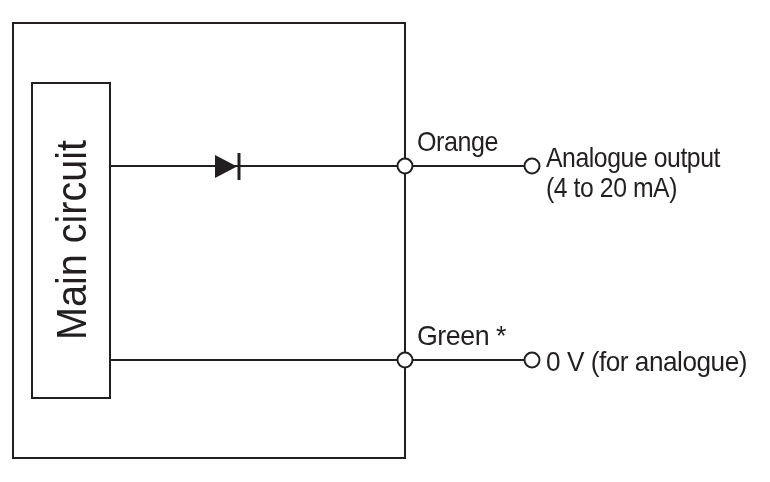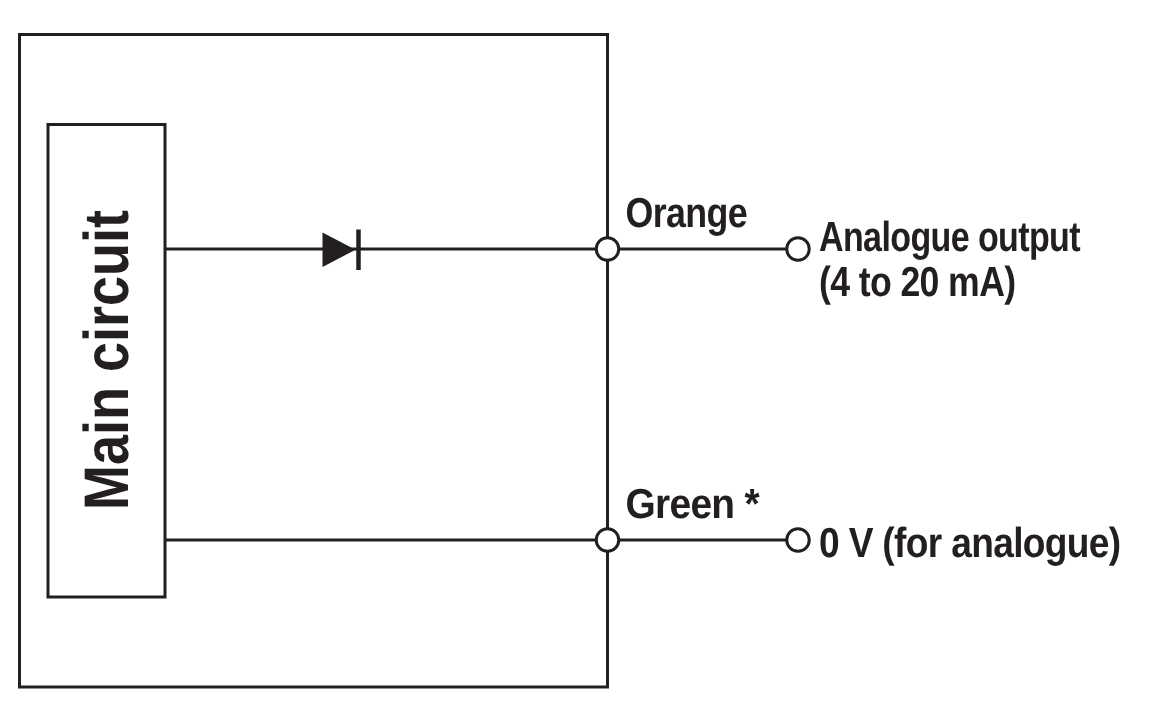--- a/index.html
+++ b/index.html
@@ -7,21 +7,20 @@
     padding: 0;
     background: #ffffff;
     font-family: "Liberation Sans", sans-serif;
   }
   .stage {
     position: relative;
     width: 770px;
     height: 482px;
     background: #ffffff;
     overflow: hidden;
-    font-weight: bold;
   }
   svg { display: block; }
   .box {
     fill: #ffffff;
     stroke: #231f20;
     stroke-width: 2;
   }
   .wire {
     stroke: #231f20;
     stroke-width: 2;

